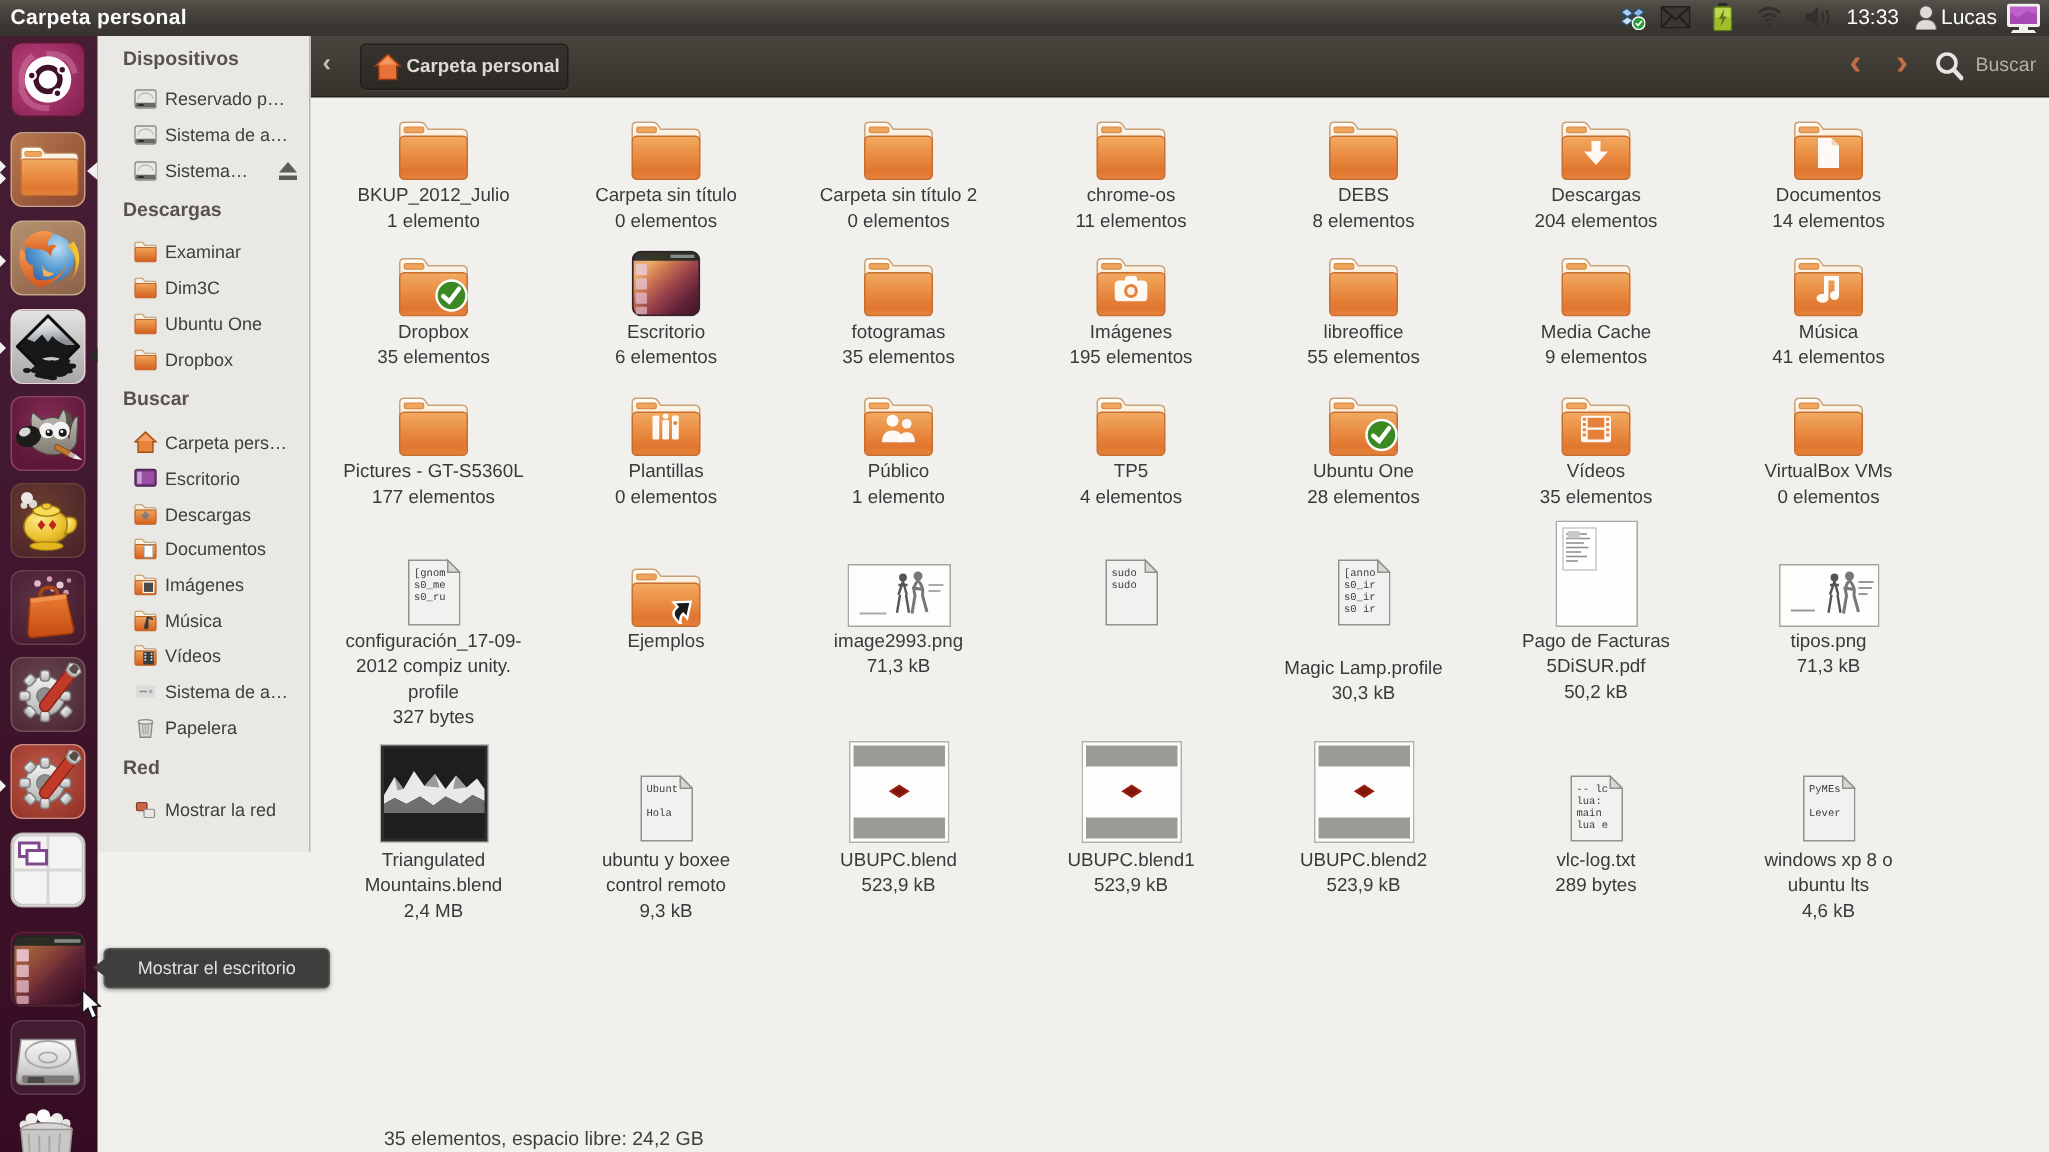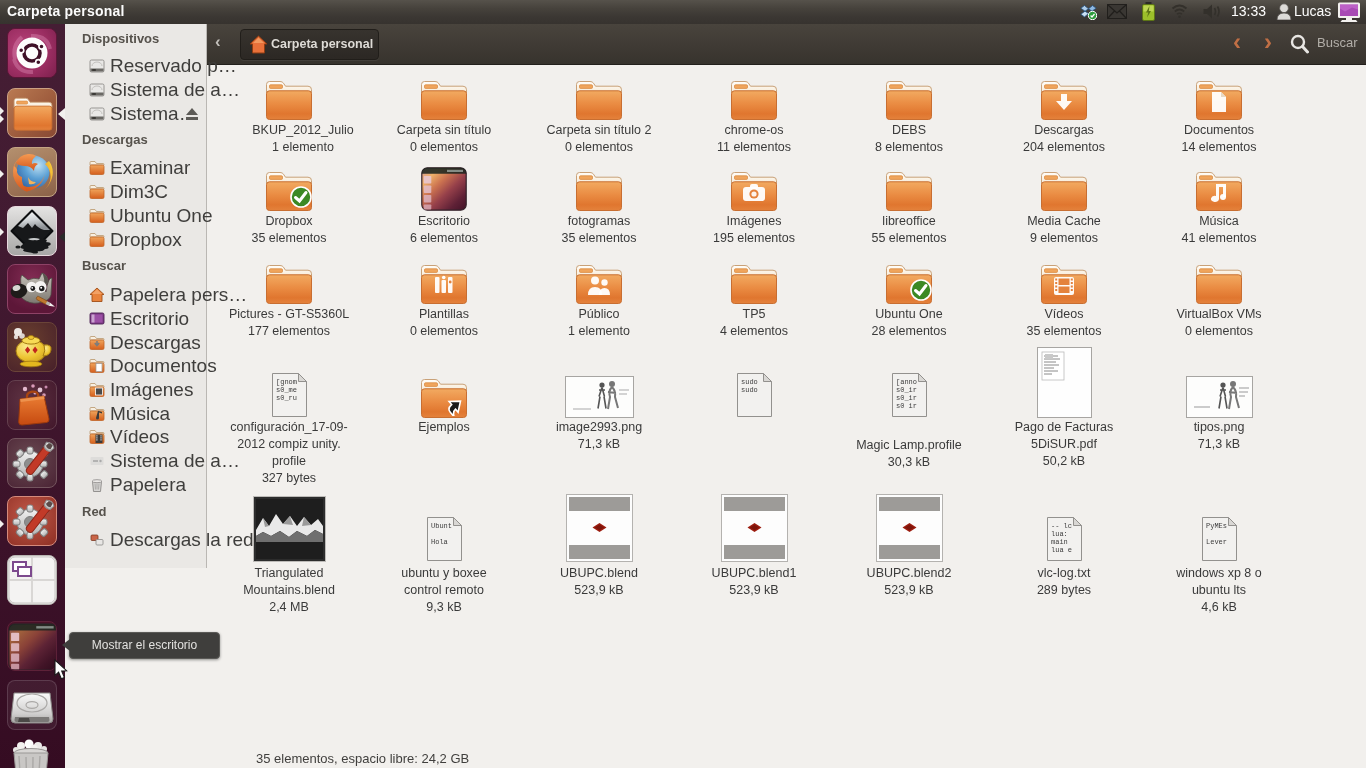--- a/index.html
+++ b/index.html
@@ -10,21 +10,21 @@
 .trt { position:absolute; top:3px; font-size:14px; color:#fdfdfd; }
 .tr { position:absolute; }
 #launcher { position:absolute; left:0; top:24px; width:65px; height:744px;
   background:linear-gradient(180deg,#451e34 0%,#421a31 30%,#3c1229 70%,#350c22 100%); }
 .tile { position:absolute; overflow:hidden; }
 .larr { position:absolute; left:0; width:0; height:0; border-left:4px solid #f2f0ee; border-top:4px solid transparent; border-bottom:4px solid transparent; }
 .rarr { position:absolute; left:58px; width:0; height:0; border-right:7px solid #f2f0ee; border-top:6px solid transparent; border-bottom:6px solid transparent; }
 .rarrd { position:absolute; left:59px; width:0; height:0; border-right:6px solid #2a2a2a; border-top:5px solid transparent; border-bottom:5px solid transparent; }
 #sidebar { position:absolute; left:65px; top:24px; width:141px; height:544px; background:#eae8e5; border-right:1px solid #bab7b3; }
 .sbh { position:absolute; left:17px; font-size:13px; font-weight:bold; color:#56524c; white-space:nowrap; }
-.sbi { position:absolute; left:24px; height:16px; display:flex; align-items:center; font-size:19px; color:#3f3e3c; white-space:nowrap; }
+.sbi { position:absolute; left:24px; height:16px; display:flex; align-items:center; font-size:12px; color:#3f3e3c; white-space:nowrap; }
 .sbi span { margin-left:5px; }
 .si { vertical-align:middle; }
 #toolbar { position:absolute; left:207px; top:24px; width:1159px; height:40px;
   background:linear-gradient(180deg,#49443d 0%,#403b35 50%,#37332d 100%); border-bottom:1px solid #23201c; }
 #crumb { position:absolute; left:33px; top:5px; width:137px; height:29px; background:linear-gradient(180deg,#37332e,#2c2824);
   border:1px solid #211e1a; border-radius:4px; box-shadow:0 1px 0 rgba(255,255,255,0.06); }
 #crumb span { position:absolute; left:30px; top:7px; font-size:12.5px; font-weight:bold; color:#dedbd6; white-space:nowrap; }
 #backch { position:absolute; left:8px; top:8px; color:#c2bfba; font-size:17px; font-weight:bold; }
 .navarr { position:absolute; top:4px; font-size:24px; font-weight:bold; color:#c06f45; }
 #buscar { position:absolute; left:1110px; top:11px; font-size:13px; color:#b2aea8; }
@@ -59,21 +59,21 @@
             </linearGradient>
 <linearGradient id="ft1" x1="0" y1="0" x2="0" y2="1">
 <stop offset="0" stop-color="#fffdf9"></stop>
               <stop offset="1" stop-color="#f7ead6"></stop>
             </linearGradient>
           </defs>
 <path d="M2.5,15 L2.5,6.5 Q2.5,3.5 5.5,3.5 L16,3.5 Q18.5,3.5 19.5,5.2 L21.5,8.2 L44,8.2 Q47.5,8.2 47.5,11.7 L47.5,15 Z" fill="url(#ft1)" stroke="#c9a178" stroke-width="1"></path>
 <rect x="5.5" y="6.8" width="13" height="3.6" rx="1" fill="#f0a55c" stroke="#da8c44" stroke-width="0.8"></rect>
 <rect x="2.5" y="12.8" width="45" height="28.7" rx="3" fill="url(#fb1)" stroke="#c86e31" stroke-width="1"></rect>
 </svg></div>
-      <div class="lab" style="left:19px;top:57px">BKUP_2012_Julio<br>1 elemento</div>
+      <div class="lab" style="left:5px;top:57px">BKUP_2012_Julio<br>1 elemento</div>
 <div class="ic" style="left:212px;top:13px;width:50px;height:42px"><svg width="50" height="42" viewBox="0 0 50 42">
 <defs>
             <linearGradient id="fb2" x1="0" y1="0" x2="0" y2="1">
 <stop offset="0" stop-color="#f2aa61"></stop>
               <stop offset="0.45" stop-color="#ea8c43"></stop>
 <stop offset="0.8" stop-color="#e0762f"></stop>
               <stop offset="1" stop-color="#e4823c"></stop>
             </linearGradient>
 <linearGradient id="ft2" x1="0" y1="0" x2="0" y2="1">
 <stop offset="0" stop-color="#fffdf9"></stop>
@@ -677,21 +677,21 @@
           <rect x="1" y="5" width="14" height="9.5" rx="1.5" fill="url(#mfg)" stroke="#c06427" stroke-width="0.8"></rect>
         </svg>
         <span>Dropbox</span>
       </div>
 <div class="sbh" style="top:234px">Buscar</div>
 <div class="sbi" style="top:263px">
         <svg class="si" width="16" height="16" viewBox="0 0 16 16">
           <path d="M8,1 L15,7.5 H13 V14.5 H3 V7.5 H1 Z" fill="#e8833c" stroke="#a04e17" stroke-width="0.9"></path>
           <path d="M8,2.5 L13,7 H3 Z" fill="#f2a266"></path>
         </svg>
-        <span>Papelera pers…</span>
+        <span>Carpeta pers…</span>
       </div>
 <div class="sbi" style="top:287px">
         <svg class="si" width="16" height="16" viewBox="0 0 16 16">
           <rect x="1" y="2" width="14" height="11" rx="1.5" fill="#7b3b84" stroke="#4d2153" stroke-width="0.9"></rect>
           <rect x="2.5" y="3.5" width="11" height="8" fill="#9b4fa5"></rect>
           <rect x="2.5" y="3.5" width="3" height="8" fill="#c9a4cf"></rect>
         </svg>
         <span>Escritorio</span>
       </div>
 <div class="sbi" style="top:311px">
@@ -755,21 +755,21 @@
           <path d="M6,6.5 l0.5,6 M8,6.5 v6 M10,6.5 l-0.5,6" stroke="#a8a6a4" stroke-width="0.9"></path>
         </svg>
         <span>Papelera</span>
       </div>
 <div class="sbh" style="top:480px">Red</div>
 <div class="sbi" style="top:508px">
         <svg class="si" width="16" height="16" viewBox="0 0 16 16">
           <rect x="2" y="3" width="7" height="5.5" rx="1" fill="#c96548" stroke="#7e3a22" stroke-width="0.8"></rect>
           <rect x="7" y="7.5" width="7" height="5.5" rx="1" fill="#e8e6e4" stroke="#8c8a88" stroke-width="0.8"></rect>
         </svg>
-        <span>Descargas la red</span>
+        <span>Mostrar la red</span>
       </div>
 </div>
 <div id="launcher">
 <div class="tile" style="left:7px;top:4px;width:50px;height:50px;border-radius:8px;background:#8e2758;border:1px solid #5d1638;box-sizing:border-box;"><svg width="48" height="48" viewBox="0 0 48 48">
 <defs>
             <radialGradient id="bfb" cx="0.35" cy="0.42" r="0.95">
               <stop offset="0" stop-color="#bb457c"></stop>
               <stop offset="0" stop-color="#bb457c"></stop>
               <stop offset="0.55" stop-color="#9a2d61"></stop>
               <stop offset="1" stop-color="#751d48"></stop>

